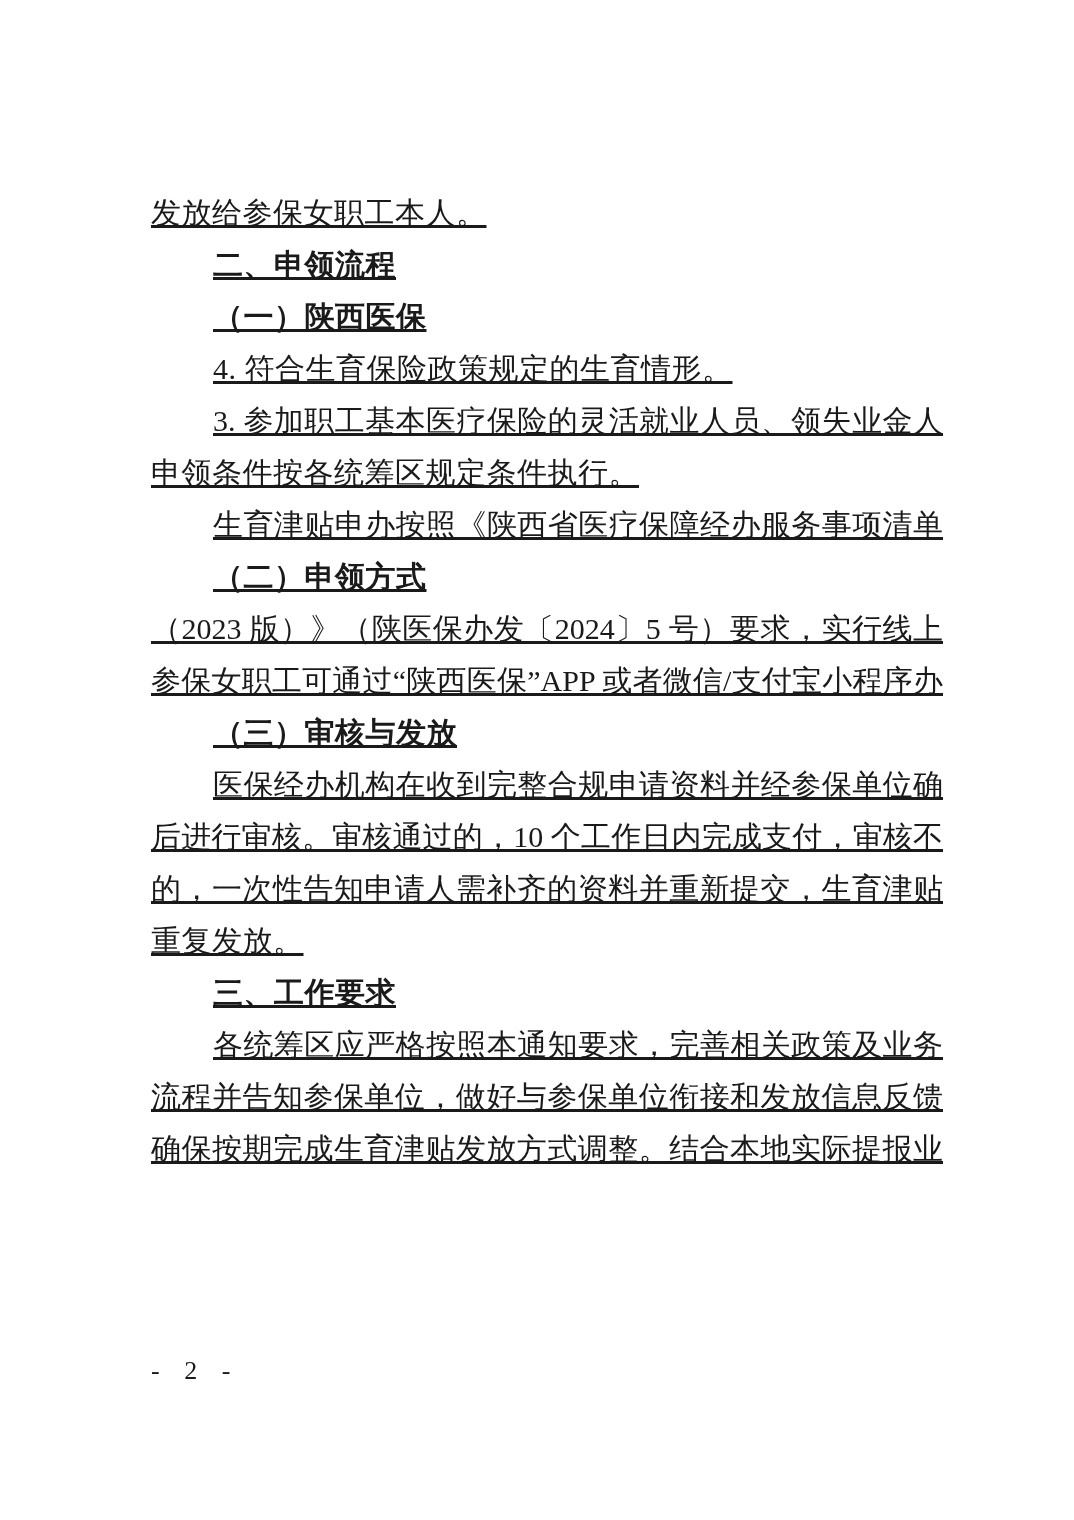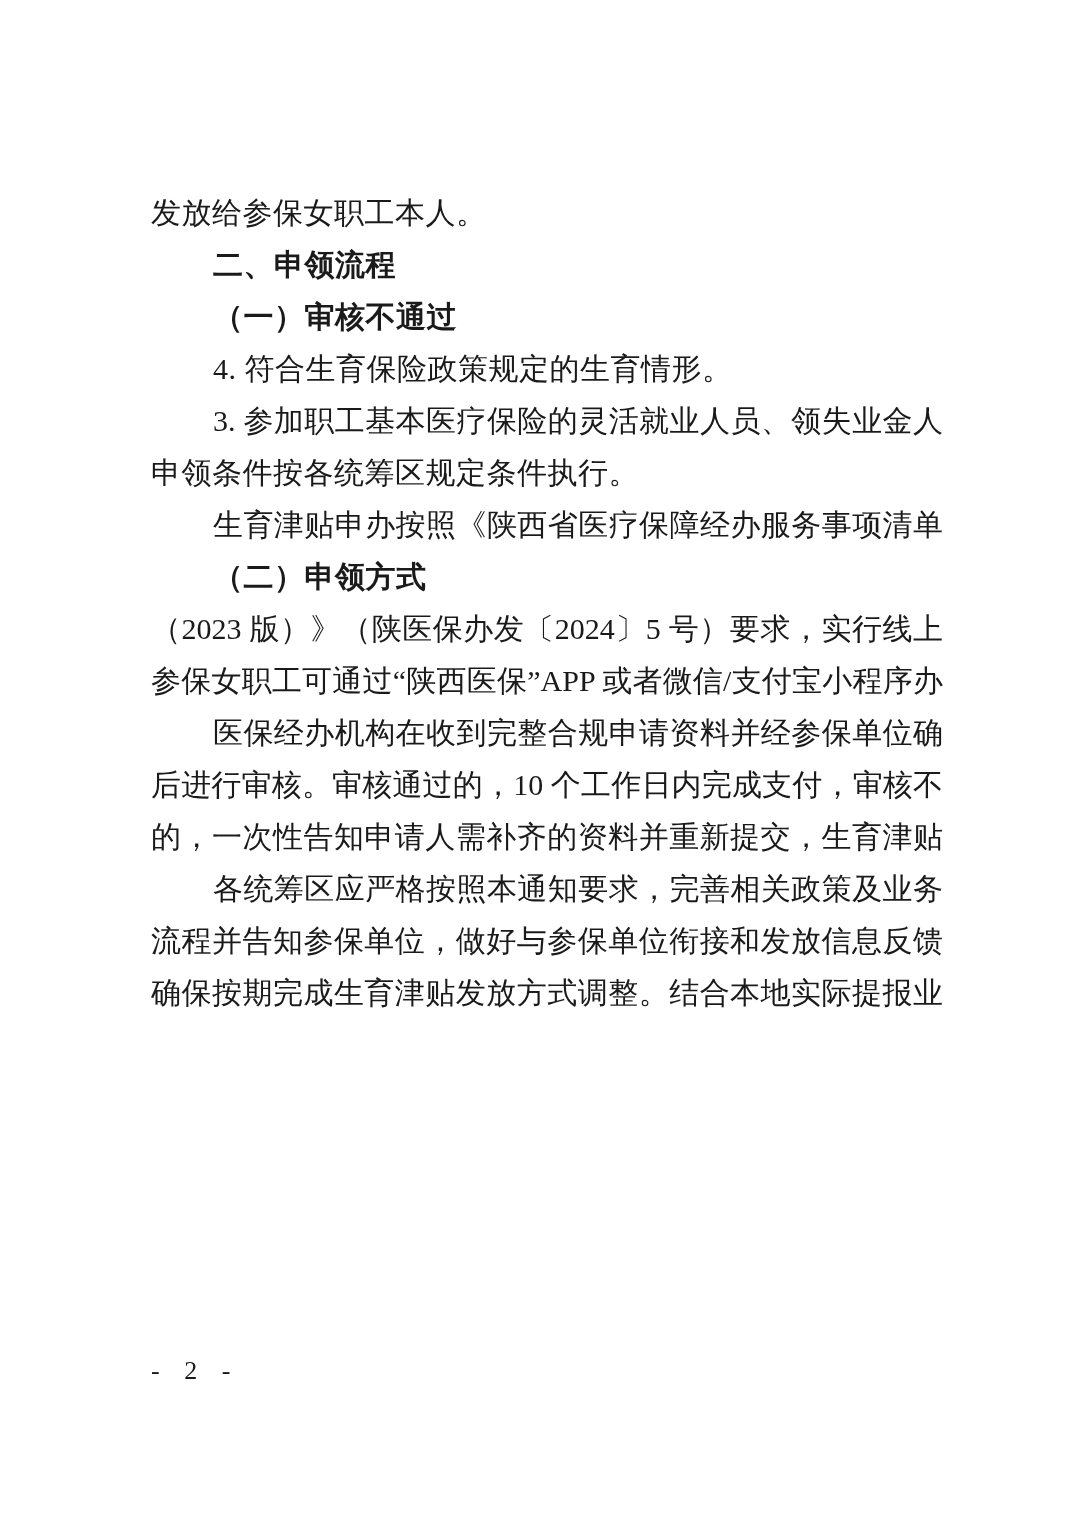--- a/index.html
+++ b/index.html
@@ -21,20 +21,21 @@
     left: 151px;
     top: 187px;
     width: 792px;
   }
   .line {
     font-size: 30px;
     line-height: 52px;
     height: 52px;
     white-space: nowrap;
     letter-spacing: 0.5px;
+    text-decoration: underline;
   }
   
   .cont { text-indent: 0; }
   
   .first { text-indent: 62px; }
   
   .h1 {
     text-indent: 62px;
     font-weight: bold;
     font-family: "Liberation Sans", "DejaVu Sans", sans-serif;
@@ -61,29 +62,32 @@
     color: #1a1a1a;
   }
 </style>
 </head>
 <body>
 
 <div class="page">
   <div class="content">
     <div class="line cont">发放给参保女职工本人。</div>
     <div class="line h1">二、申领流程</div>
-    <div class="line h2">（一）审核不通过</div>
+    <div class="line h2">（一）陕西医保</div>
     <div class="line first">4. 符合生育保险政策规定的生育情形。</div>
     <div class="line first stretch">3. 参加职工基本医疗保险的灵活就业人员、领失业金人员等</div>
     <div class="line cont">申领条件按各统筹区规定条件执行。</div>
     <div class="line first stretch">生育津贴申办按照《陕西省医疗保障经办服务事项清单</div>
     <div class="line h2">（二）申领方式</div>
     <div class="line cont stretch">（2023 版）》（陕医保办发〔2024〕5 号）要求，实行线上办理。</div>
     <div class="line cont stretch">参保女职工可通过“陕西医保”APP 或者微信/支付宝小程序办理。</div>
+    <div class="line h2">（三）审核与发放</div>
     <div class="line first stretch">医保经办机构在收到完整合规申请资料并经参保单位确认</div>
     <div class="line cont stretch">后进行审核。审核通过的，10 个工作日内完成支付，审核不通过</div>
     <div class="line cont stretch">的，一次性告知申请人需补齐的资料并重新提交，生育津贴不得</div>
+    <div class="line cont">重复发放。</div>
+    <div class="line h1">三、工作要求</div>
     <div class="line first stretch">各统筹区应严格按照本通知要求，完善相关政策及业务办理</div>
     <div class="line cont stretch">流程并告知参保单位，做好与参保单位衔接和发放信息反馈工作，</div>
     <div class="line cont stretch">确保按期完成生育津贴发放方式调整。结合本地实际提报业务需</div>
   </div>
   <div class="page-num">- 2 -</div>
 </div>
 
 </body></html>

